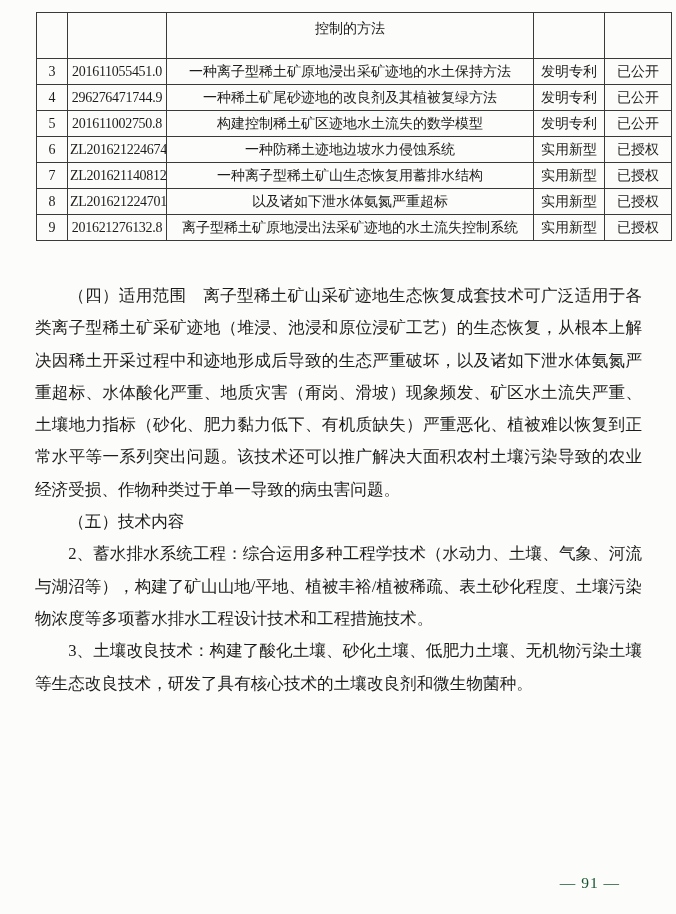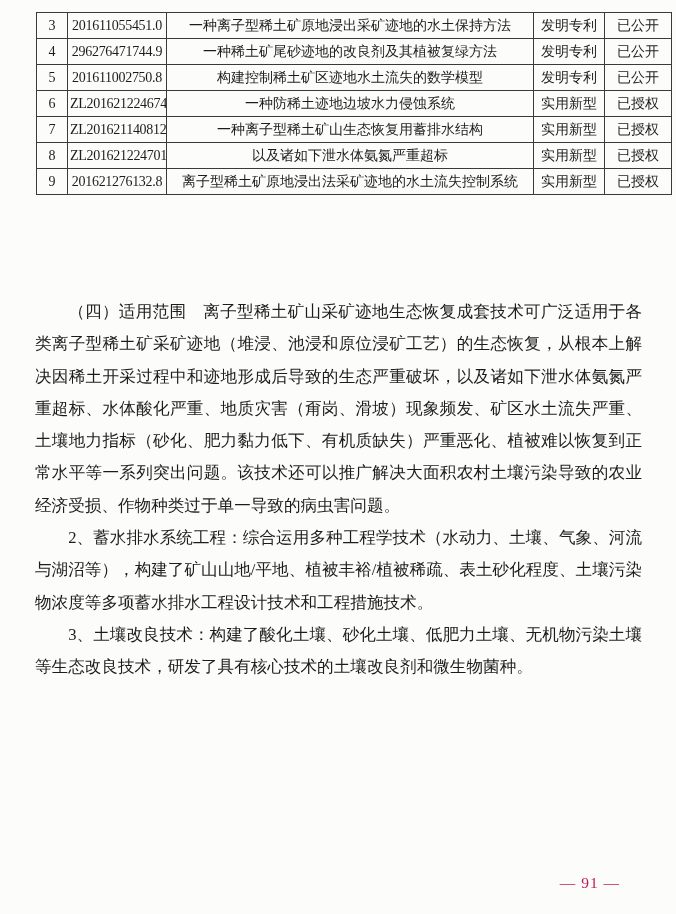--- a/index.html
+++ b/index.html
@@ -34,45 +34,52 @@
   td.c-title { width: 362px; }
   td.c-type  { width: 66px; }
   td.c-stat  { width: 62px; }
   tr.row-cont { height: 46px; }
   tr.row-cont td.c-title { vertical-align: top; padding-top: 6px; }
   tr.row-data { height: 26px; }
   tr.row-last { height: 50px; }
 
   
   .content {
-    position: absolute; left: 35px; top: 296px;
+    position: absolute; left: 35px; top: 280px;
     width: 607px;
     font-size: 16.6px;
     line-height: 32.3px;
     text-align: justify;
     text-justify: inter-ideograph;
   }
   .content p { margin: 0; text-indent: 2em; }
 
   
   .page-number {
     position: absolute;
     right: 56px; top: 874px;
     font-size: 15.5px;
     letter-spacing: 1px;
-    color: #be185d;
+    color: #14532d;
   }
 </style>
 </head>
 <body>
 
 <div class="page">
 
   <table class="patent-table">
     <tbody>
+      <tr class="row-cont">
+        <td class="c-no"></td>
+        <td class="c-num"></td>
+        <td class="c-title">控制的方法</td>
+        <td class="c-type"></td>
+        <td class="c-stat"></td>
+      </tr>
       <tr class="row-data">
         <td class="c-no">3</td>
         <td class="c-num">201611055451.0</td>
         <td class="c-title">一种离子型稀土矿原地浸出采矿迹地的水土保持方法</td>
         <td class="c-type">发明专利</td>
         <td class="c-stat">已公开</td>
       </tr>
       <tr class="row-data">
         <td class="c-no">4</td>
         <td class="c-num">296276471744.9</td>
@@ -113,19 +120,20 @@
         <td class="c-num">201621276132.8</td>
         <td class="c-title">离子型稀土矿原地浸出法采矿迹地的水土流失控制系统</td>
         <td class="c-type">实用新型</td>
         <td class="c-stat">已授权</td>
       </tr>
     </tbody>
   </table>
 
   <div class="content">
     <p>（四）适用范围　离子型稀土矿山采矿迹地生态恢复成套技术可广泛适用于各类离子型稀土矿采矿迹地（堆浸、池浸和原位浸矿工艺）的生态恢复，从根本上解决因稀土开采过程中和迹地形成后导致的生态严重破坏，以及诸如下泄水体氨氮严重超标、水体酸化严重、地质灾害（甭岗、滑坡）现象频发、矿区水土流失严重、土壤地力指标（砂化、肥力黏力低下、有机质缺失）严重恶化、植被难以恢复到正常水平等一系列突出问题。该技术还可以推广解决大面积农村土壤污染导致的农业经济受损、作物种类过于单一导致的病虫害问题。</p>
+    <p>（五）技术内容</p>
     <p>2、蓄水排水系统工程：综合运用多种工程学技术（水动力、土壤、气象、河流与湖沼等），构建了矿山山地/平地、植被丰裕/植被稀疏、表土砂化程度、土壤污染物浓度等多项蓄水排水工程设计技术和工程措施技术。</p>
     <p>3、土壤改良技术：构建了酸化土壤、砂化土壤、低肥力土壤、无机物污染土壤等生态改良技术，研发了具有核心技术的土壤改良剂和微生物菌种。</p>
   </div>
 
   <div class="page-number">— 91 —</div>
 
 </div>
 
 </body></html>

